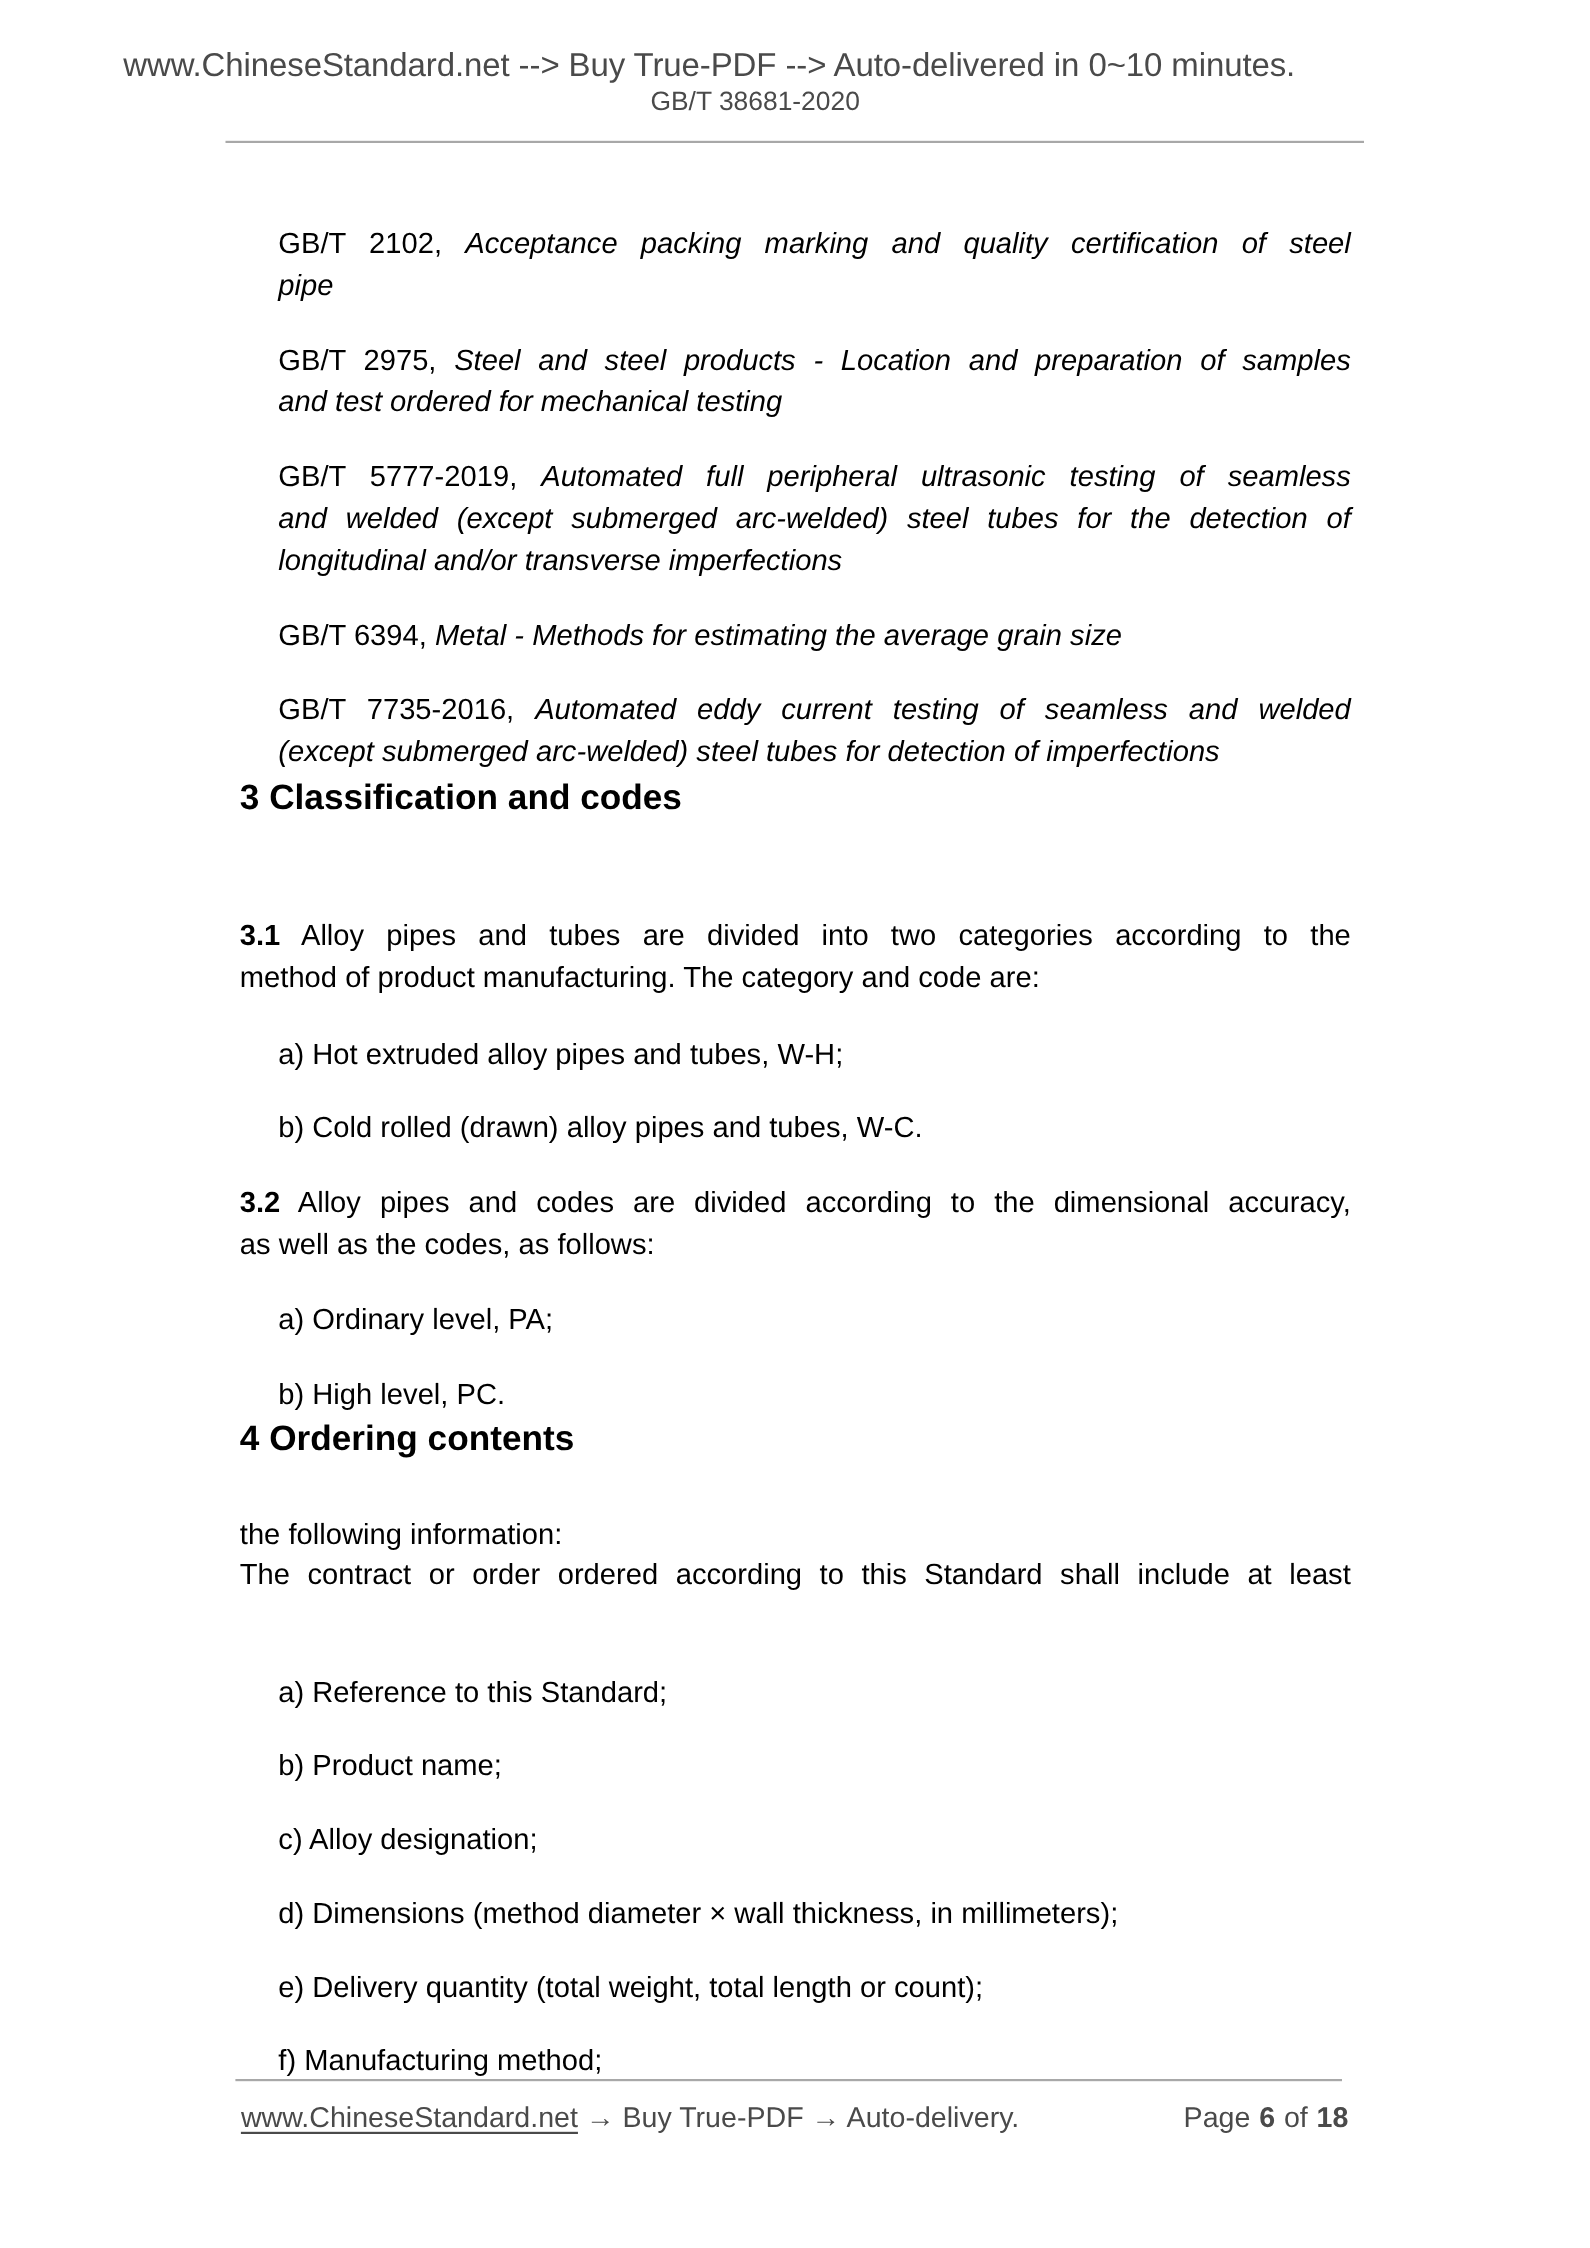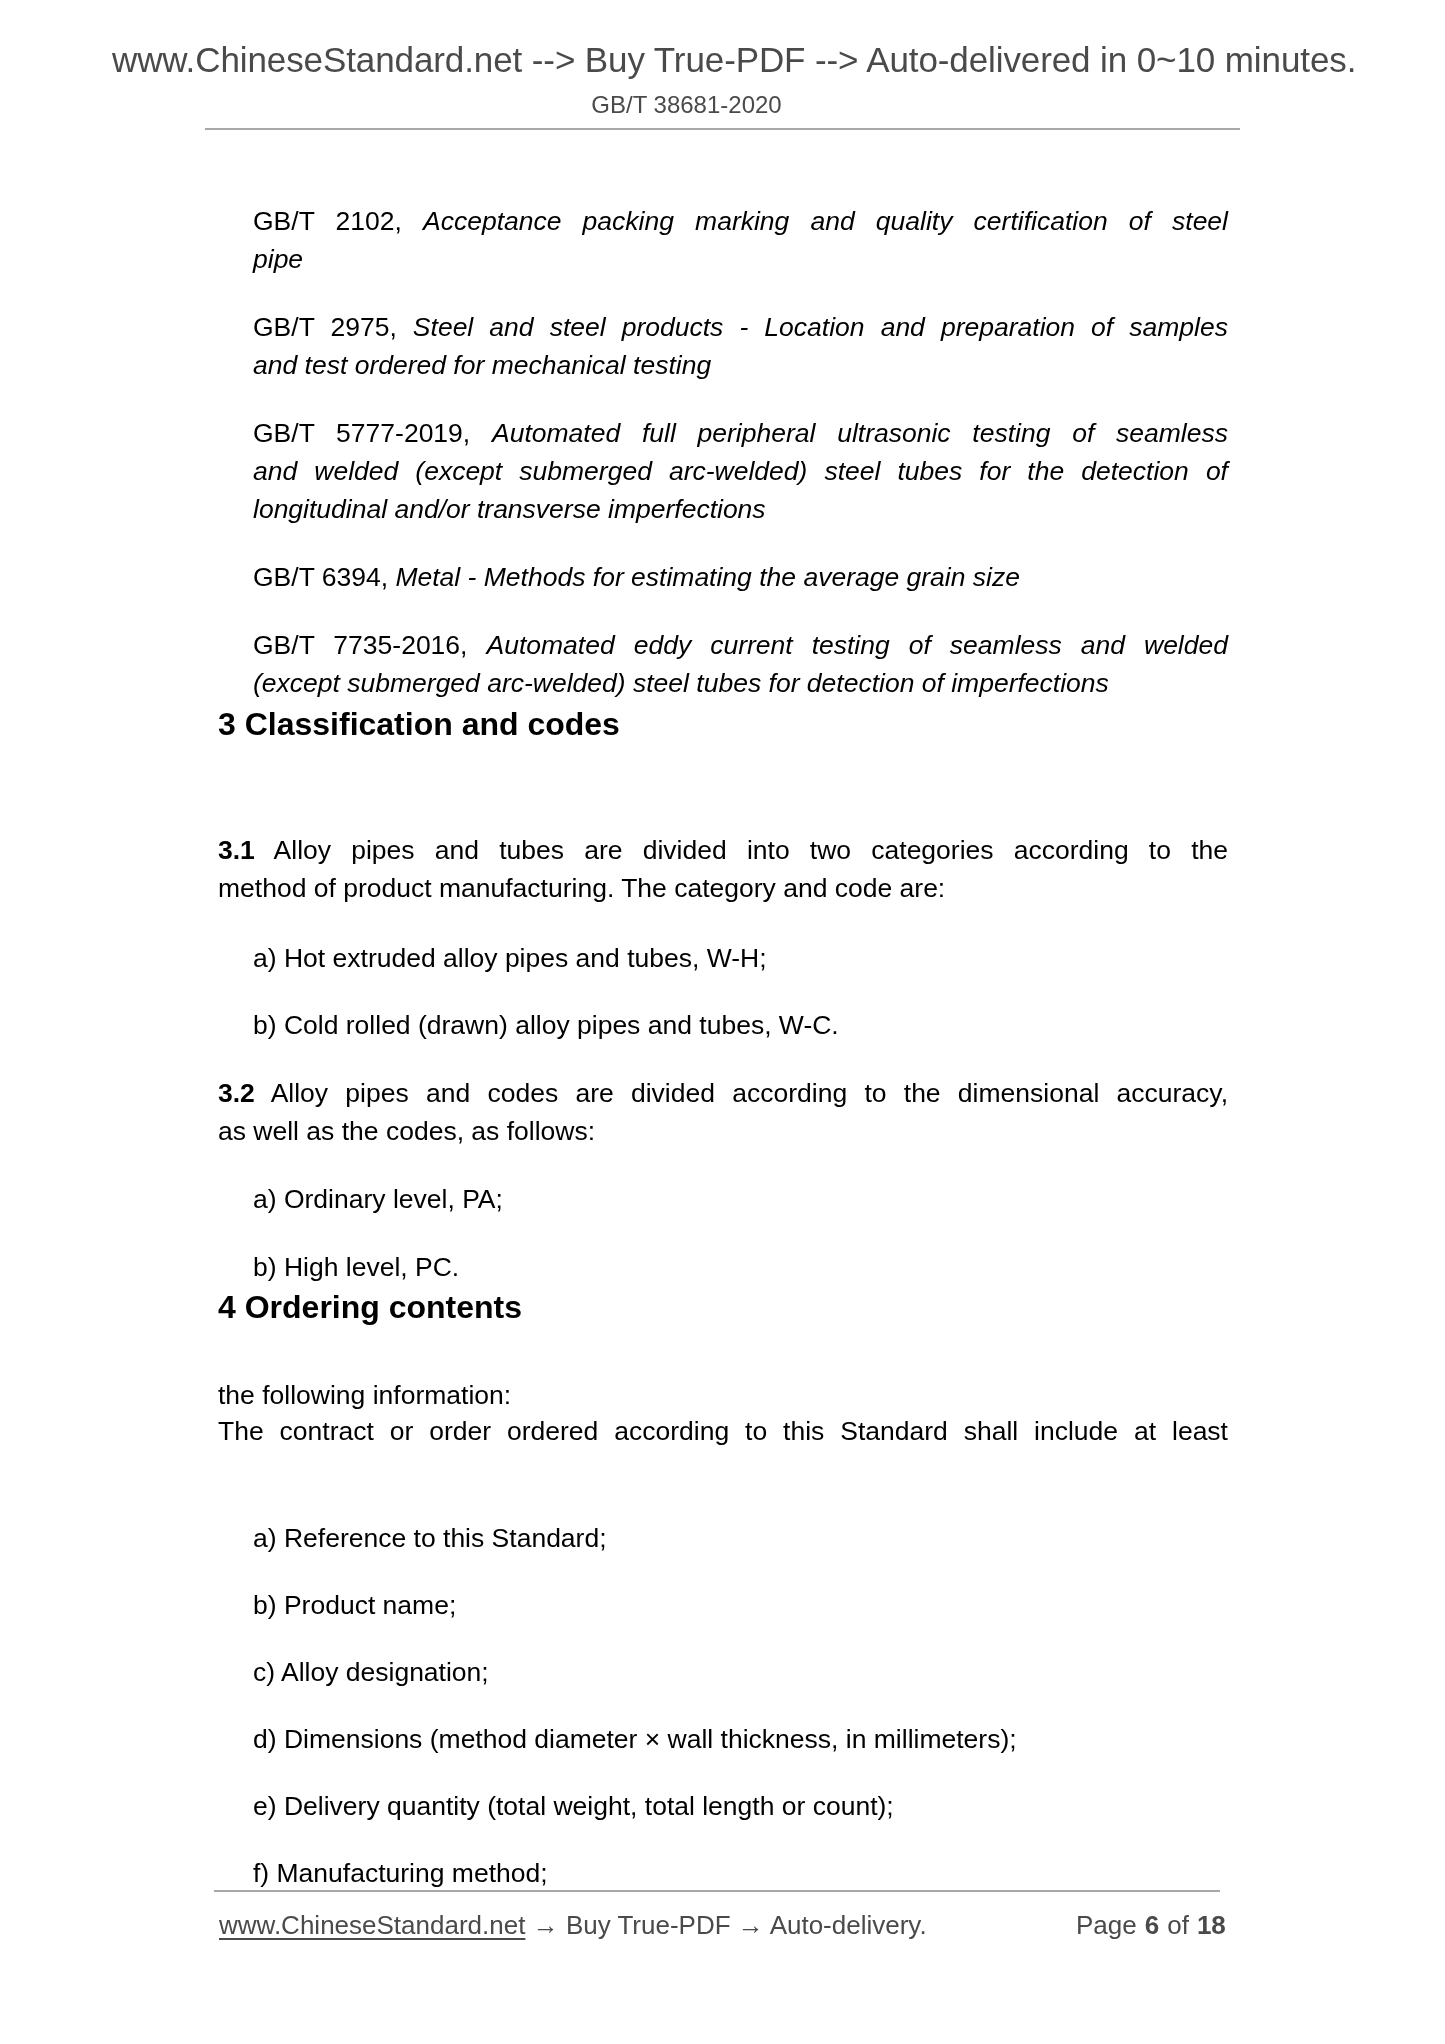--- a/index.html
+++ b/index.html
@@ -1,19 +1,19 @@
 <!DOCTYPE html>
 <html><head>
 <meta charset="utf-8">
 <style>
   html, body { margin: 0; padding: 0; background: #ffffff; }
   body { width: 1445px; height: 2044px; position: relative; overflow: hidden; font-family: "Liberation Sans", sans-serif; color: #000; }
   .abs { position: absolute; white-space: nowrap; }
-  .hdr-title { left: 112px; top: 40px; font-size: 35px; line-height: 40px; color: #4a4a4a; letter-spacing: -0.1px; }
-  .hdr-sub { left: 0; width: 1373px; text-align: center; top: 79px; font-size: 24px; line-height: 28px; color: #4a4a4a; margin-top: 12px; }
+  .hdr-title { left: 112px; top: 40px; font-size: 30px; line-height: 40px; color: #4a4a4a; letter-spacing: -0.1px; }
+  .hdr-sub { left: 0; width: 1373px; text-align: center; top: 79px; font-size: 24px; line-height: 28px; color: #4a4a4a; }
   .hdr-rule { position: absolute; left: 205px; top: 128px; width: 1035px; height: 2px; background: #a8a8a8; }
   .line { font-size: 26.5px; line-height: 38px; height: 38px; margin-top: 40px; }
   .ind { left: 253px; }
   .full { left: 218px; }
   .just { width: 975px; text-align: justify; text-align-last: justify; }
   .justf { width: 1010px; text-align: justify; text-align-last: justify; }
   em { font-style: italic; }
   .h1 { left: 218px; font-size: 32px; font-weight: bold; line-height: 44px; }
   b { font-weight: bold; }
   .ftr-rule { position: absolute; left: 214px; top: 1890px; width: 1006px; height: 2px; background: #a8a8a8; }

